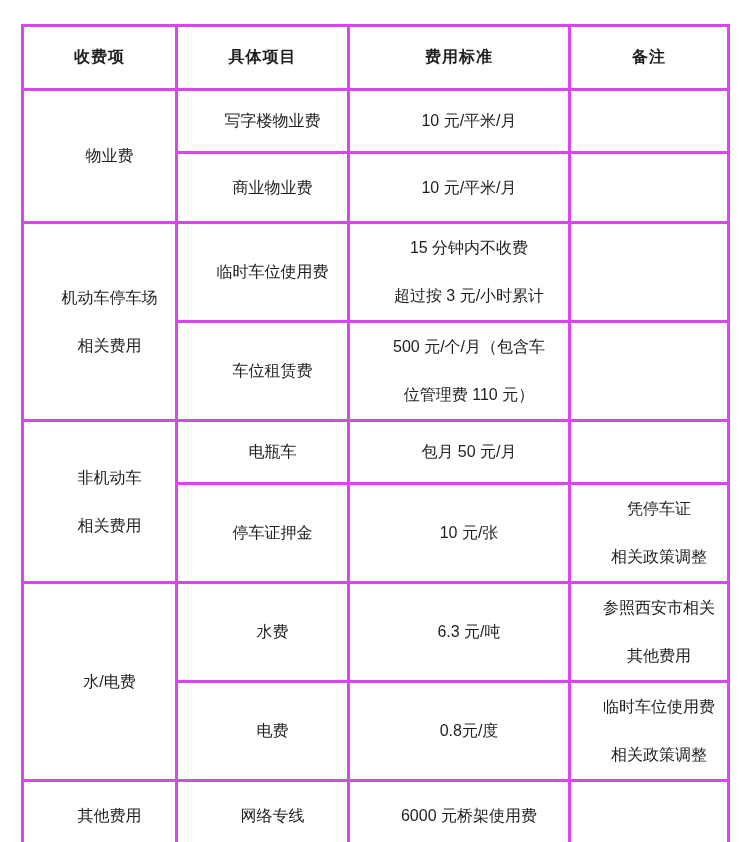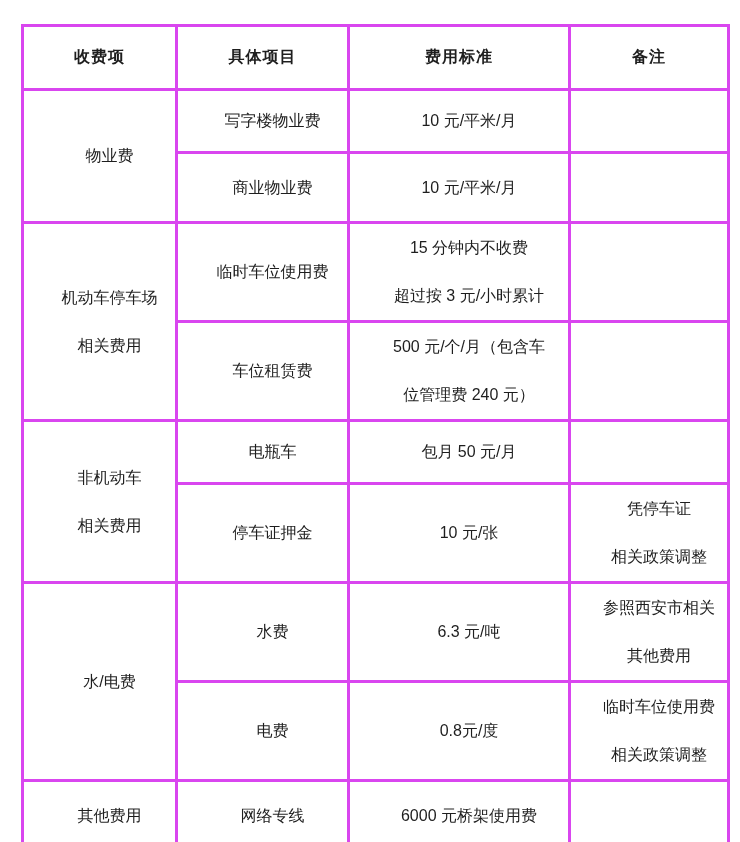--- a/index.html
+++ b/index.html
@@ -90,21 +90,21 @@
       <div class="ln">超过按 3 元/小时累计</div>
     </td>
     <td></td>
   </tr>
   <tr style="height:97px">
     <td>
       <div class="ln">车位租赁费</div>
     </td>
     <td>
       <div class="ln">500 元/个/月（包含车</div>
-      <div class="ln">位管理费 240 元）</div>
+      <div class="ln">位管理费 110 元）</div>
     </td>
     <td></td>
   </tr>
 
   <tr style="height:63px">
     <td rowspan="2">
       <div class="ln">非机动车</div>
       <div class="ln">相关费用</div>
     </td>
     <td>

